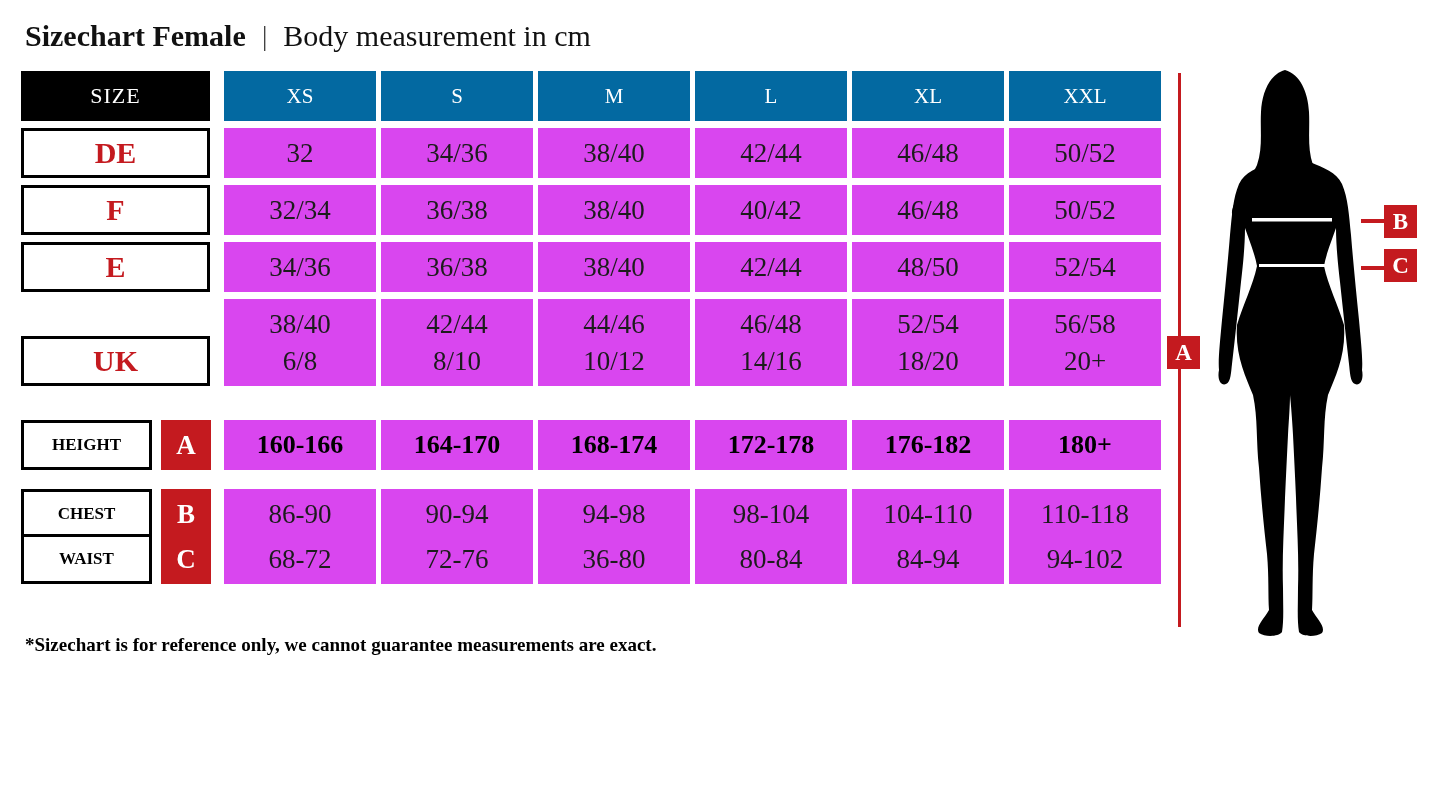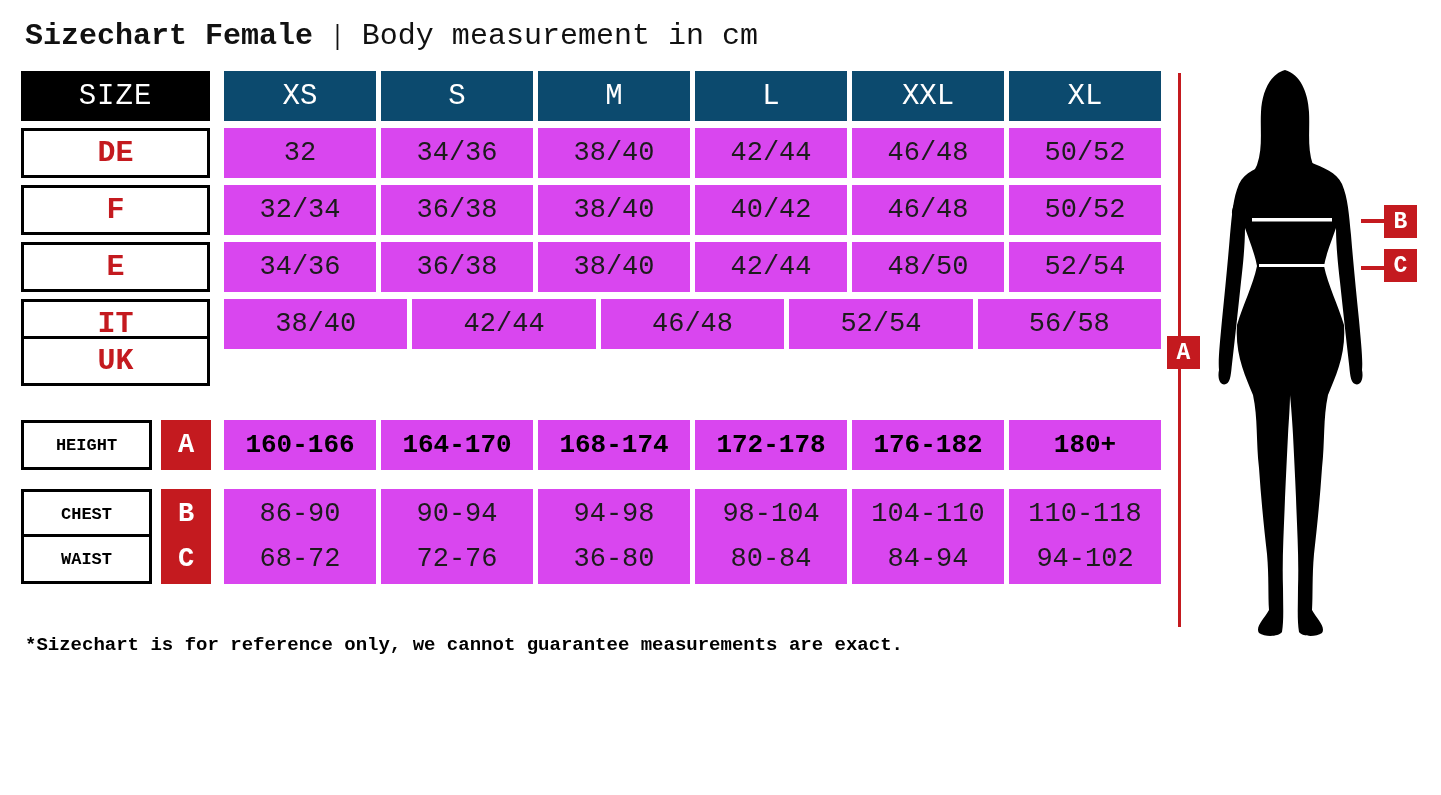--- a/index.html
+++ b/index.html
@@ -1,42 +1,42 @@
 <!DOCTYPE html>
 <html><head>
 <meta charset="utf-8">
 <style>
   html,body{margin:0;padding:0;background:#fff;}
   .page{position:relative;width:1441px;height:795px;background:#ffffff;overflow:hidden;
-        font-family:Liberation Mono, monospace;color:#111;}
+        font-family:Liberation Serif, serif;color:#111;}
 
   
   .title-bar{position:absolute;left:25px;top:18px;height:36px;display:flex;align-items:center;
              font-size:30px;white-space:nowrap;}
   .title-main{font-weight:700;}
   .title-sep{font-weight:400;padding:0 16px;font-size:28px;transform:scaleX(.8);}
   .title-sub{font-weight:400;}
 
   
   .trow{position:absolute;left:0;width:1441px;height:50px;}
   .corner{position:absolute;left:21px;top:0;width:189px;height:50px;background:#000;
-          display:flex;align-items:center;justify-content:center;color:#fff;font-size:29px;
+          display:flex;align-items:center;justify-content:center;color:#fff;font-size:22px;
           letter-spacing:1px;box-sizing:border-box;}
   .label-box{position:absolute;left:21px;top:0;width:189px;height:50px;background:#fff;
              border:3px solid #000;box-sizing:border-box;display:flex;align-items:center;
              justify-content:center;font-weight:700;font-size:30px;}
   .label-box.red-text{color:#c41a1f;}
   .label-box.meas{width:131px;font-size:17px;color:#000;}
   .marker-badge{position:absolute;left:161px;top:0;width:50px;height:50px;background:#c41a1f;
                 display:flex;align-items:center;justify-content:center;color:#fff;
                 font-weight:700;font-size:27px;}
   .cells{position:absolute;left:224px;top:0;width:937px;height:50px;display:flex;gap:5px;}
   .cell{flex:1;background:#d946ef;display:flex;align-items:center;justify-content:center;
         font-size:27px;color:#1c1c1c;}
-  .cell.head{background:#0c4a6e;color:#fff;font-size:29px;}
+  .cell.head{background:#0369a1;color:#fff;font-size:21px;}
   .cells.bold .cell{font-weight:700;font-size:26px;color:#000;}
 
   
   .footnote{position:absolute;left:25px;top:602px;font-weight:700;font-size:19px;color:#000;margin-top:32px;}
 
   
   .vline-a{position:absolute;left:1178px;top:73px;width:3px;height:554px;background:#c41a1f;}
   .fig-badge{position:absolute;width:33px;height:33px;background:#c41a1f;display:flex;
              align-items:center;justify-content:center;color:#fff;font-weight:700;font-size:23px;}
   .badge-a{left:1167px;top:336px;}
@@ -59,22 +59,22 @@
   </div>
 
   <div id="table-mount">
       <div class="trow" style="top: 71px;">
         <div class="corner">SIZE</div>
         <div class="cells">
           <div class="cell head">XS</div>
           <div class="cell head">S</div>
           <div class="cell head">M</div>
           <div class="cell head">L</div>
+          <div class="cell head">XL</div>
           <div class="cell head">XXL</div>
-          <div class="cell head">XL</div>
         </div>
       </div>
       <div class="trow" style="top: 128px; text-align: right;">
         <div class="label-box red-text">DE</div>
         <div class="cells">
           <div class="cell">32</div>
           <div class="cell">34/36</div>
           <div class="cell">38/40</div>
           <div class="cell">42/44</div>
           <div class="cell">46/48</div>
@@ -97,31 +97,39 @@
         <div class="cells">
           <div class="cell">34/36</div>
           <div class="cell">36/38</div>
           <div class="cell">38/40</div>
           <div class="cell">42/44</div>
           <div class="cell">48/50</div>
           <div class="cell">52/54</div>
         </div>
       </div>
       <div class="trow" style="top: 299px;">
-        <div class="label-box red-text">IT</div>
         <div class="cells">
           <div class="cell">38/40</div>
           <div class="cell">42/44</div>
+          <div class="cell">44/46</div>
           <div class="cell">46/48</div>
           <div class="cell">52/54</div>
           <div class="cell">56/58</div>
         </div>
       </div>
       <div class="trow" style="top: 336px;">
         <div class="label-box red-text">UK</div>
+        <div class="cells">
+          <div class="cell">6/8</div>
+          <div class="cell">8/10</div>
+          <div class="cell">10/12</div>
+          <div class="cell">14/16</div>
+          <div class="cell">18/20</div>
+          <div class="cell">20+</div>
+        </div>
       </div>
       <div class="trow" style="top: 420px;">
         <div class="label-box meas">HEIGHT</div>
         <div class="marker-badge">A</div>
         <div class="cells bold">
           <div class="cell">160-166</div>
           <div class="cell">164-170</div>
           <div class="cell">168-174</div>
           <div class="cell">172-178</div>
           <div class="cell">176-182</div>

